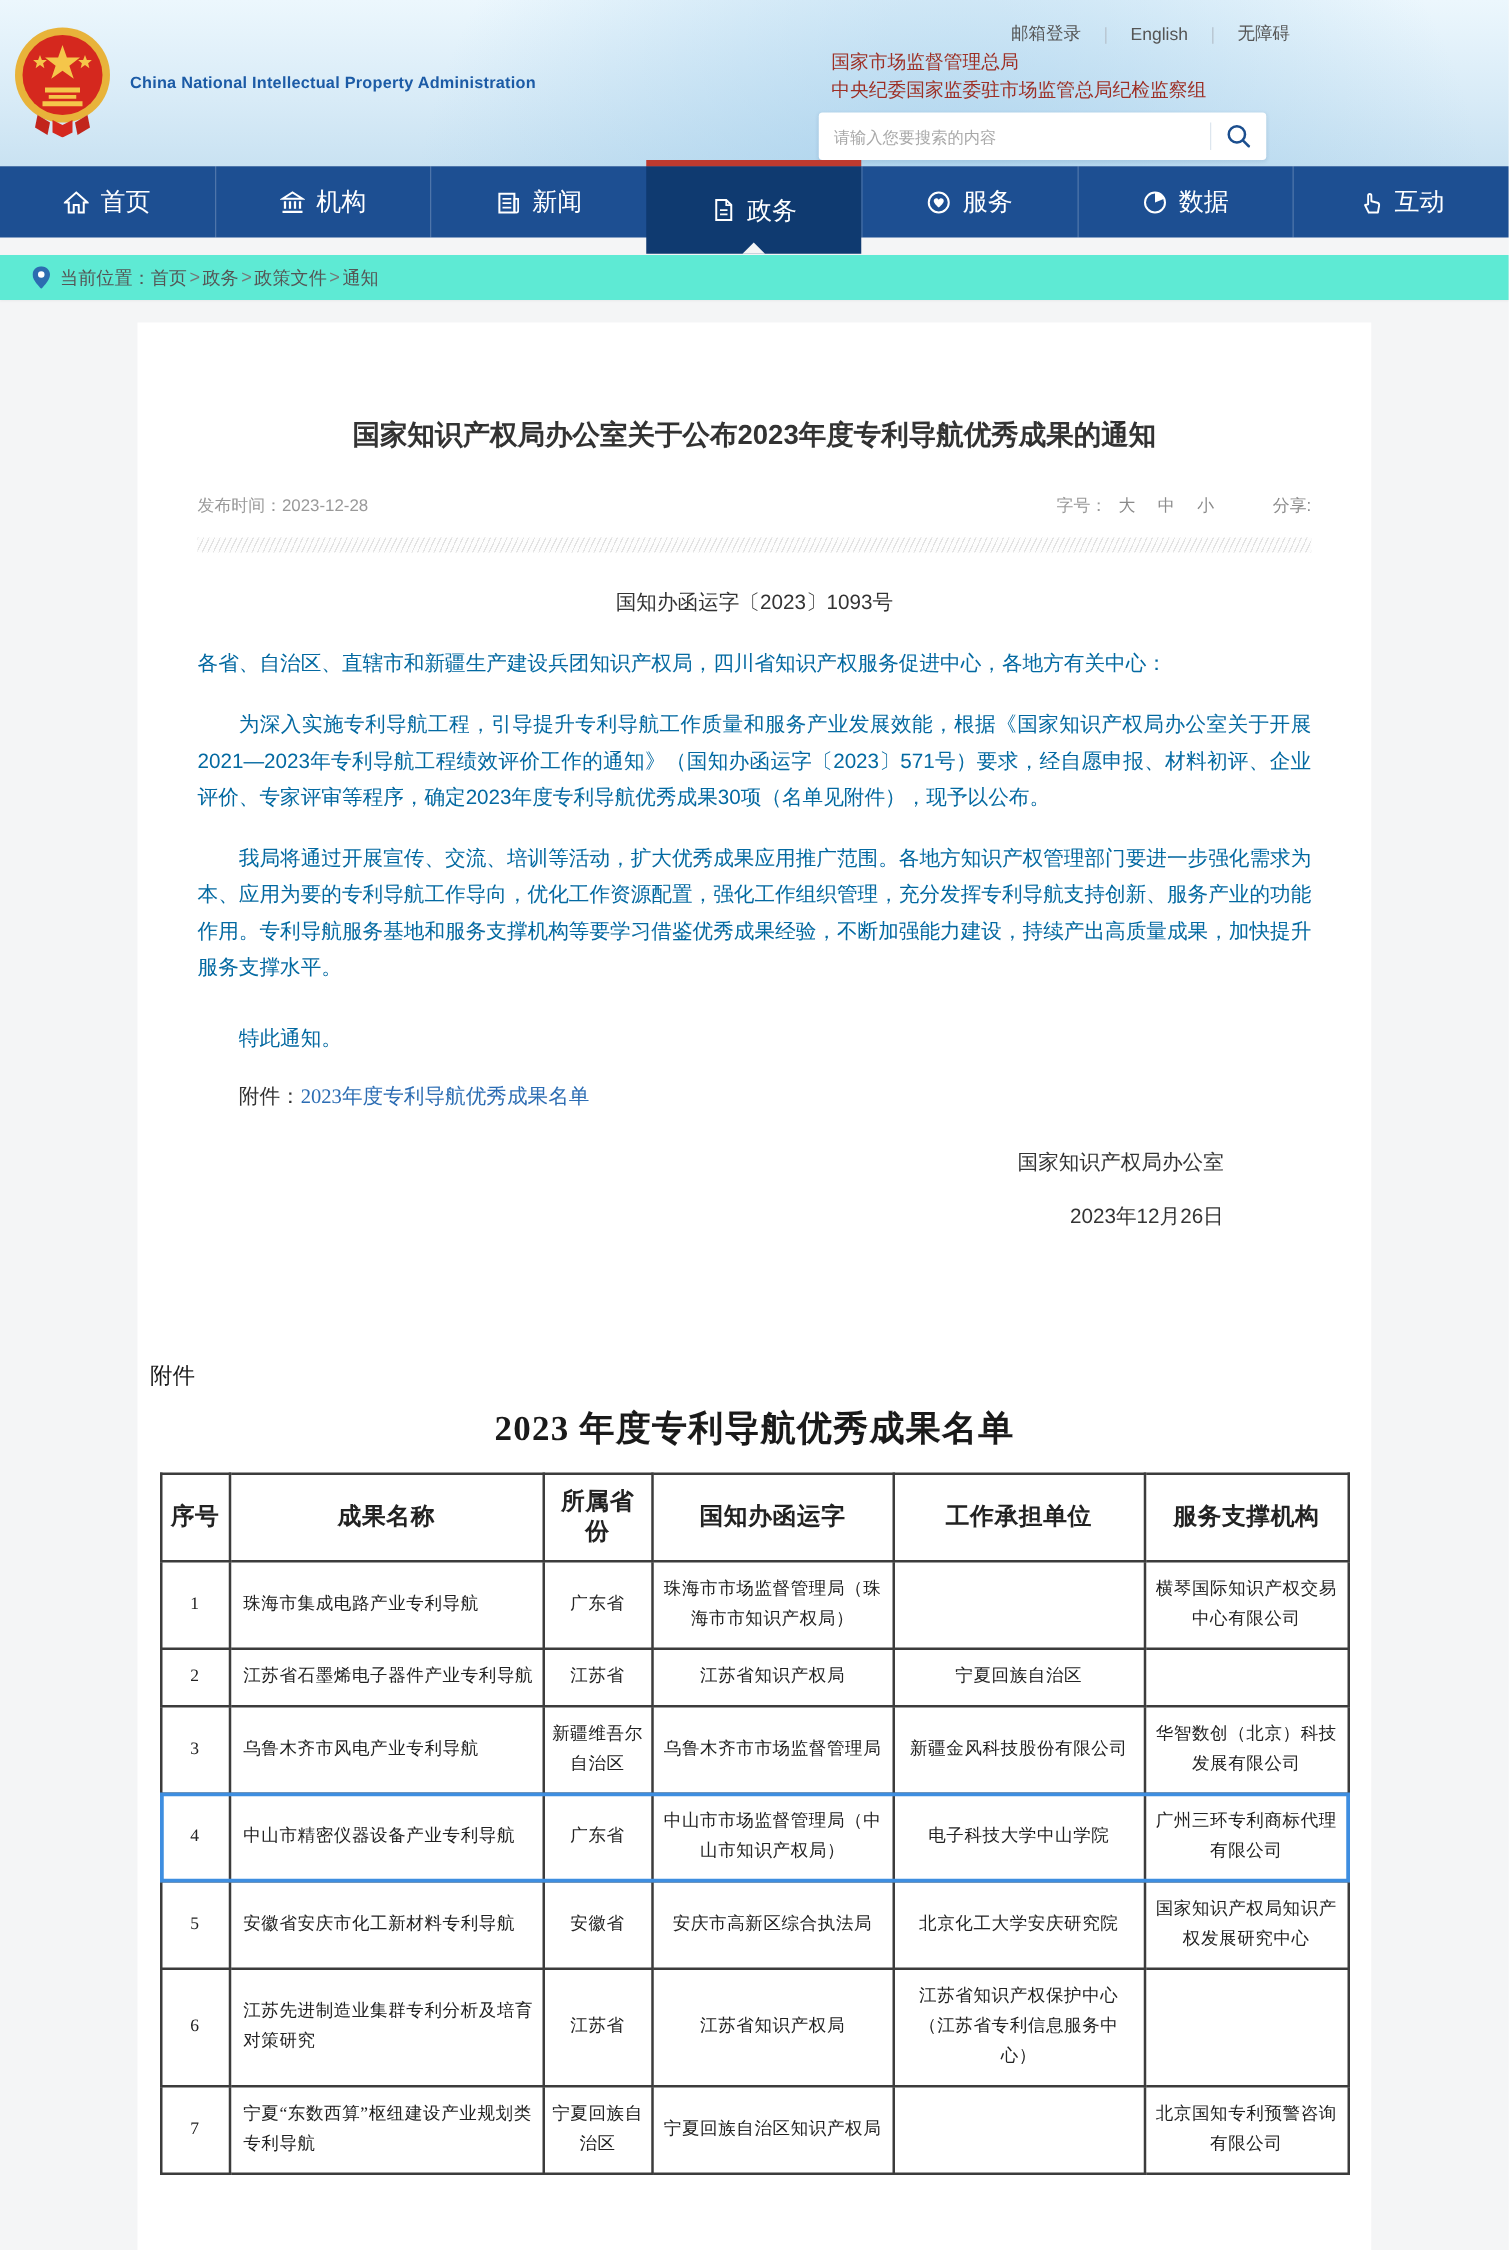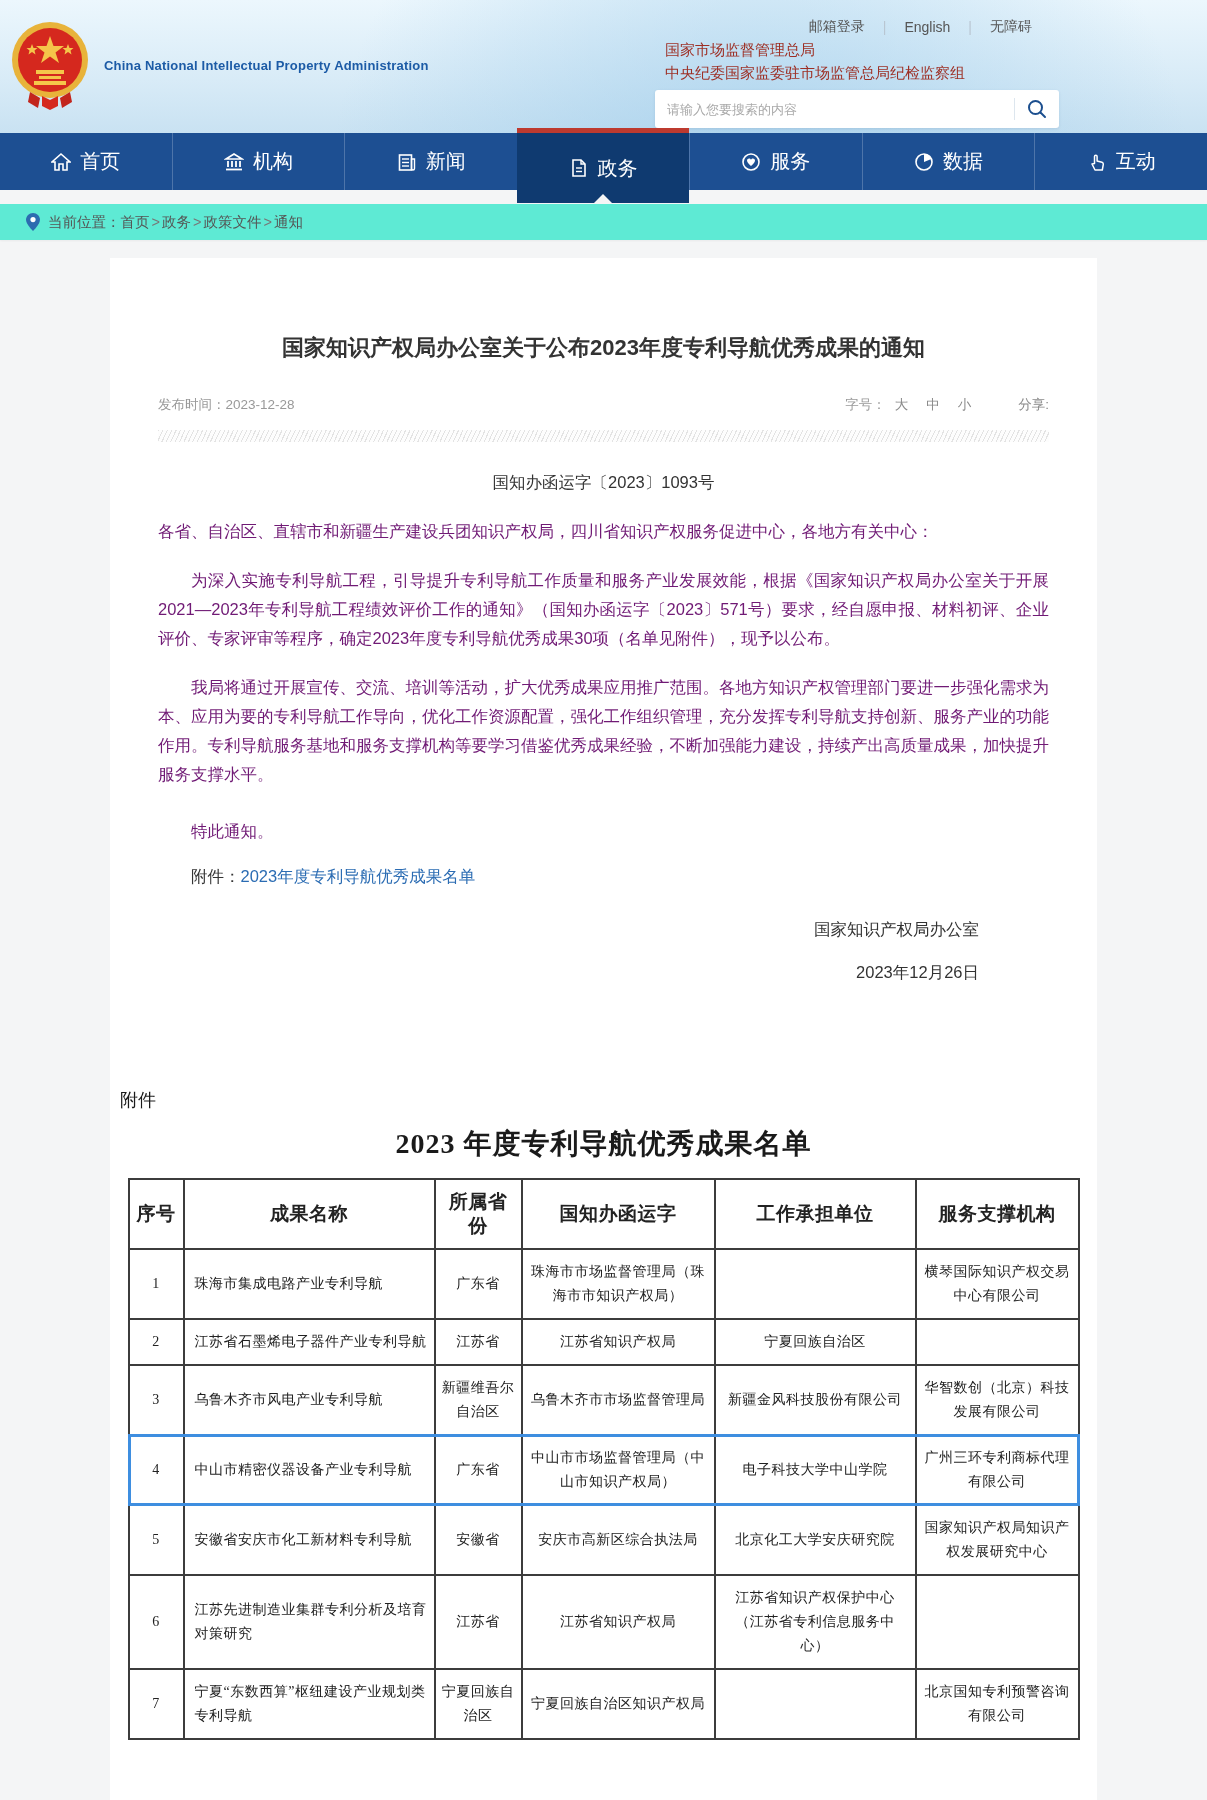--- a/index.html
+++ b/index.html
@@ -18,21 +18,21 @@
   .brand { position:absolute; left:8px; top:16px; display:flex; align-items:center; gap:12px; }
   .emblem { width:84px; height:94px; }
   .site-name { font-size:39px; font-weight:bold; color:#1c5ba6; letter-spacing:3px; }
   .site-name-en { font-size:13px; font-weight:bold; color:#1c5ba6; margin-top:5px; letter-spacing:.2px; }
   .top-links { position:absolute; top:18px; right:157px; font-size:14px; color:#555; display:flex; align-items:center; }
   .top-links .tl { cursor:pointer; padding:0 18px; }
   .top-links .sep { color:#b9c6d2; }
   .related-links { position:absolute; left:665px; top:38px; font-size:15px; color:#9d2f25; line-height:23px; }
   .related-links div { cursor:pointer; }
   .search-box {
-    position:absolute; left:655px; top:90px; width:404px; height:38px; background:#fff;
+    position:absolute; left:655px; top:90px; width:358px; height:38px; background:#fff;
     border-radius:3px; display:flex; align-items:center; box-shadow:0 1px 3px rgba(40,80,120,.12);
   }
   .search-box input { flex:1; border:0; outline:none; height:100%; padding:0 12px; font-size:13px; color:#666; background:transparent; font-family:inherit; }
   .search-box input::placeholder { color:#a9a9a9; }
   .search-divider { width:1px; height:22px; background:#dde6ee; }
   .search-btn { width:44px; height:100%; display:flex; align-items:center; justify-content:center; cursor:pointer; }
   
   .main-nav { position:relative; height:57px; background:#1d4f92; display:flex; z-index:5; }
   .nav-item {
     flex:1; display:flex; align-items:center; justify-content:center; gap:9px;
@@ -60,24 +60,24 @@
   .page-title { text-align:center; font-size:22px; font-weight:bold; color:#333; line-height:32px; }
   .meta-row { margin-top:32px; display:flex; justify-content:space-between; align-items:center; font-size:13.5px; color:#999; }
   .meta-right { display:flex; align-items:center; }
   .fs-opt { margin:0 9px; cursor:pointer; color:#8a8a8a; }
   .share-label { margin-left:38px; color:#8a8a8a; }
   .hatch {
     margin-top:16px; height:12px;
     background:repeating-linear-gradient(115deg,#e3e3e3 0,#e3e3e3 1px,#fdfdfd 1px,#fdfdfd 4px);
   }
   .doc-number { margin-top:26px; text-align:center; font-size:16.5px; color:#333; line-height:29px; }
-  .body-text p { font-size:16.5px; line-height:29px; color:#701a75; text-align:justify; margin-top:20px; }
+  .body-text p { font-size:16.5px; line-height:29px; color:#0369a1; text-align:justify; margin-top:20px; }
   .body-text p.indent { text-indent:2em; }
   .body-text p.closing { margin-top:28px; }
-  .attach-line { margin-top:16px; font-size:16.5px; line-height:29px; text-indent:2em; }
+  .attach-line { margin-top:16px; font-size:16.5px; line-height:29px; text-indent:2em;font-family:Liberation Serif, serif; }
   .attach-line a { color:#2b6cb3; text-decoration:none; cursor:pointer; }
   .signature { margin-top:28px; padding-right:70px; text-align:right; font-size:16.5px; color:#333; }
   .signature .sig-date { margin-top:21px; }
   
   .attachment { margin-top:104px; padding:0 6px 40px; }
   .attachment-label { font-family:"Liberation Serif","DejaVu Serif",serif; font-size:18px; font-weight:400; color:#1a1a1a; padding-left:4px; }
   .attachment-title {
     margin-top:14px; text-align:center; font-family:"Liberation Serif","DejaVu Serif",serif;
     font-size:28px; font-weight:bold; color:#1a1a1a; letter-spacing:1px; line-height:36px;
   }

